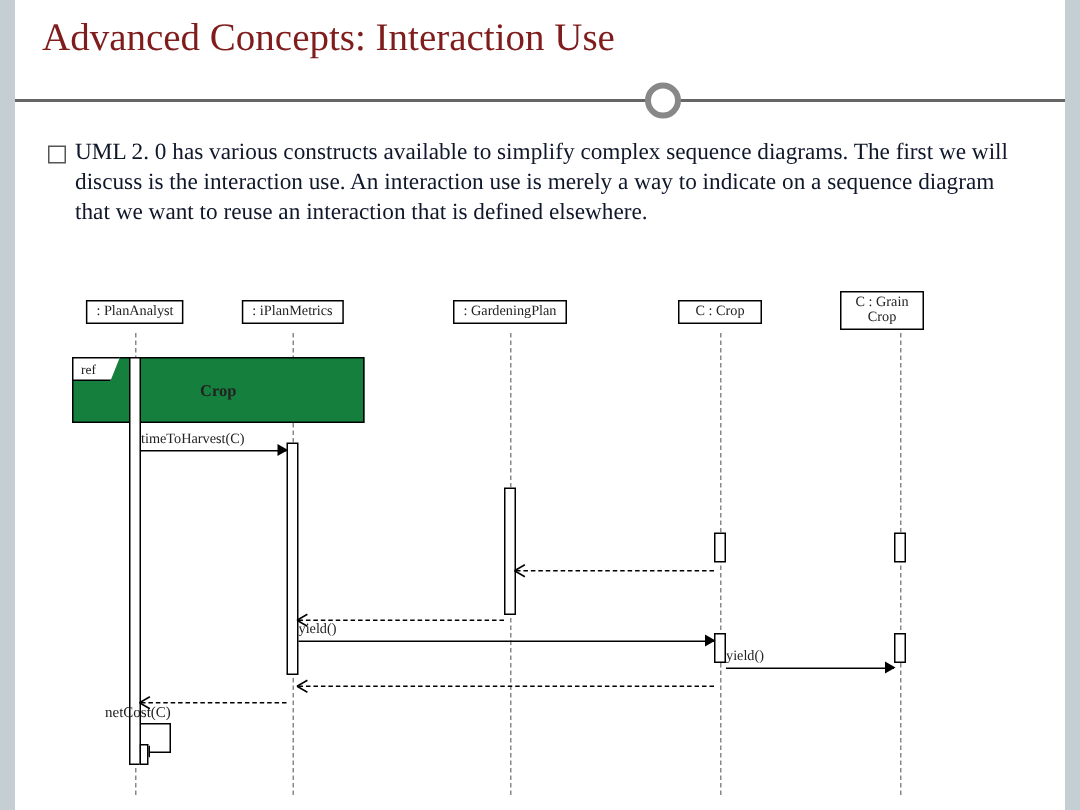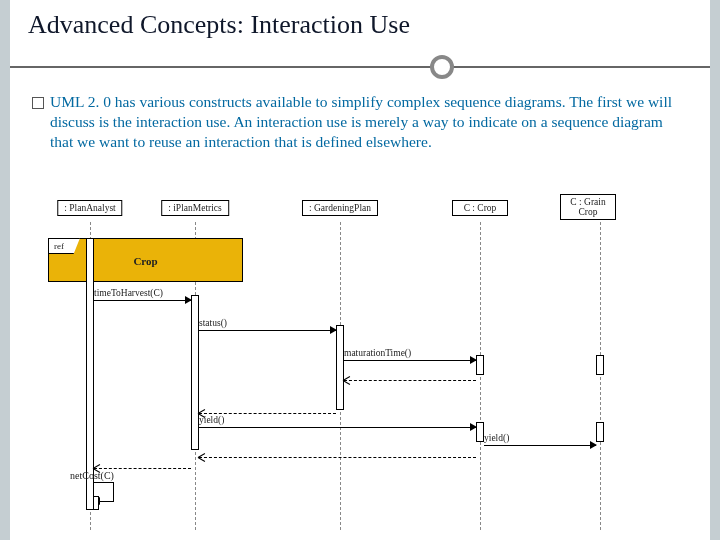--- a/index.html
+++ b/index.html
@@ -12,21 +12,21 @@
     overflow: hidden;
   }
   .slide {
     position: absolute;
     left: 10px; right: 10px; top: 0; bottom: 0;
     background: #fff;
   }
   .title {
     font-size: 26px;
     font-weight: normal;
-    color: #0f172a;
+    color: #7f1d1d;
     padding: 10px 18px 8px 18px;
   }
   .rule-wrap {
     position: relative;
     height: 30px;
     margin: 4px 0 6px 0;
   }
   .rule {
     position: absolute;
     left: 0; right: 0; top: 14px;
@@ -49,21 +49,21 @@
   }
   .bullet-box {
     flex: 0 0 12px;
     width: 12px; height: 12px;
     border: 1px solid #555;
     margin-top: 5px;
   }
   .body-text {
     font-size: 15.5px;
     line-height: 1.3;
-    color: #0369a1;
+    color: #0f172a;
   }
   .diagram {
     position: absolute;
     left: 30px; right: 20px;
     top: 200px;
     bottom: 6px;
     background: #fff;
     font-family: Liberation Serif, serif;
     font-size: 10px;
     color: #222;
@@ -89,21 +89,21 @@
   .activation {
     position: absolute;
     width: 8px;
     background: #fff;
     border: 1px solid #000;
     transform: translateX(-50%);
   }
   .ref-box {
     position: absolute;
     border: 1px solid #000;
-    background: #eab308;
+    background: #15803d;
     padding-left: 37px;
   }
   .ref-tab {
     position: absolute;
     top: -1px; left: -1px;
     border: 1px solid #000;
     border-right: none;
     background: #fff;
     font-size: 9px;
     padding: 2px 16px 2px 5px;
@@ -220,31 +220,21 @@
     <div class="activation" style="left:560px; top:155px; height:20px;"></div>
     <div class="activation" style="left:440px; top:222px; height:20px;"></div>
     <div class="activation" style="left:560px; top:222px; height:20px;"></div>
 
     <div class="msg" style="left:54px; width:97px; top:90px;">
       <div class="msg-text">timeToHarvest(C)</div>
       <div class="msg-line"></div>
       <div class="arrow-r"></div>
     </div>
 
-    <div class="msg" style="left:159px; width:137px; top:120px;">
-      <div class="msg-text">status()</div>
-      <div class="msg-line"></div>
-      <div class="arrow-r"></div>
-    </div>
-
-    <div class="msg" style="left:304px; width:132px; top:150px;">
-      <div class="msg-text" style="width:260px">maturationTime()</div>
-      <div class="msg-line"></div>
-      <div class="arrow-r"></div>
-    </div>
+
 
     <div class="msg dashed" style="left:304px; width:132px; top:170px;">
       <div class="msg-line"></div>
       <div class="open-arrow-l"></div>
     </div>
 
     <div class="msg dashed" style="left:159px; width:137px; top:203px;">
       <div class="msg-line"></div>
       <div class="open-arrow-l"></div>
     </div>

